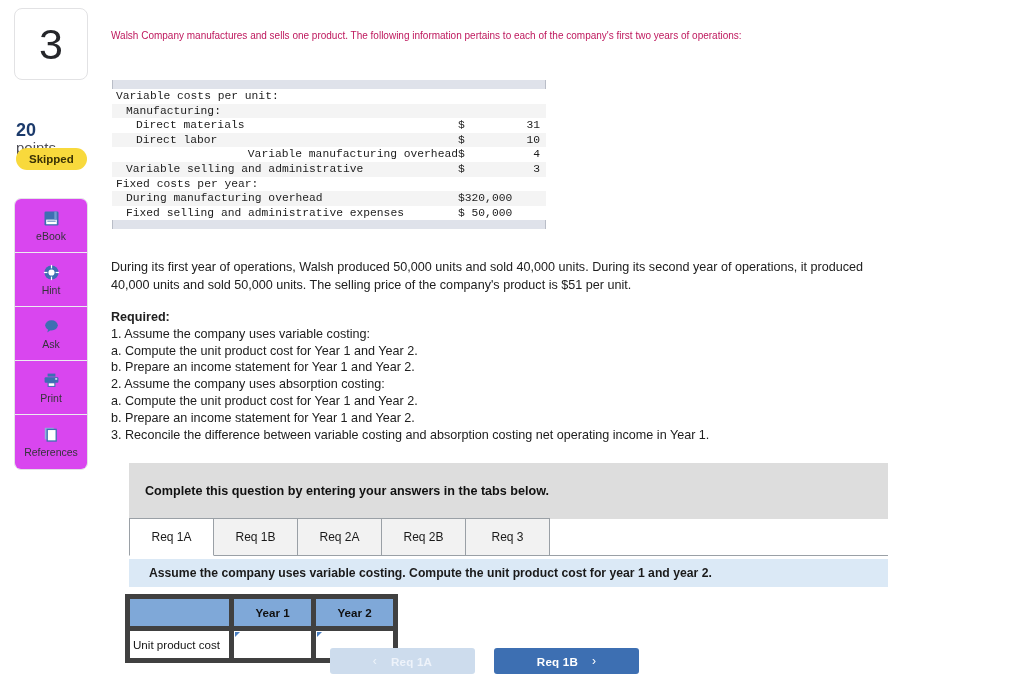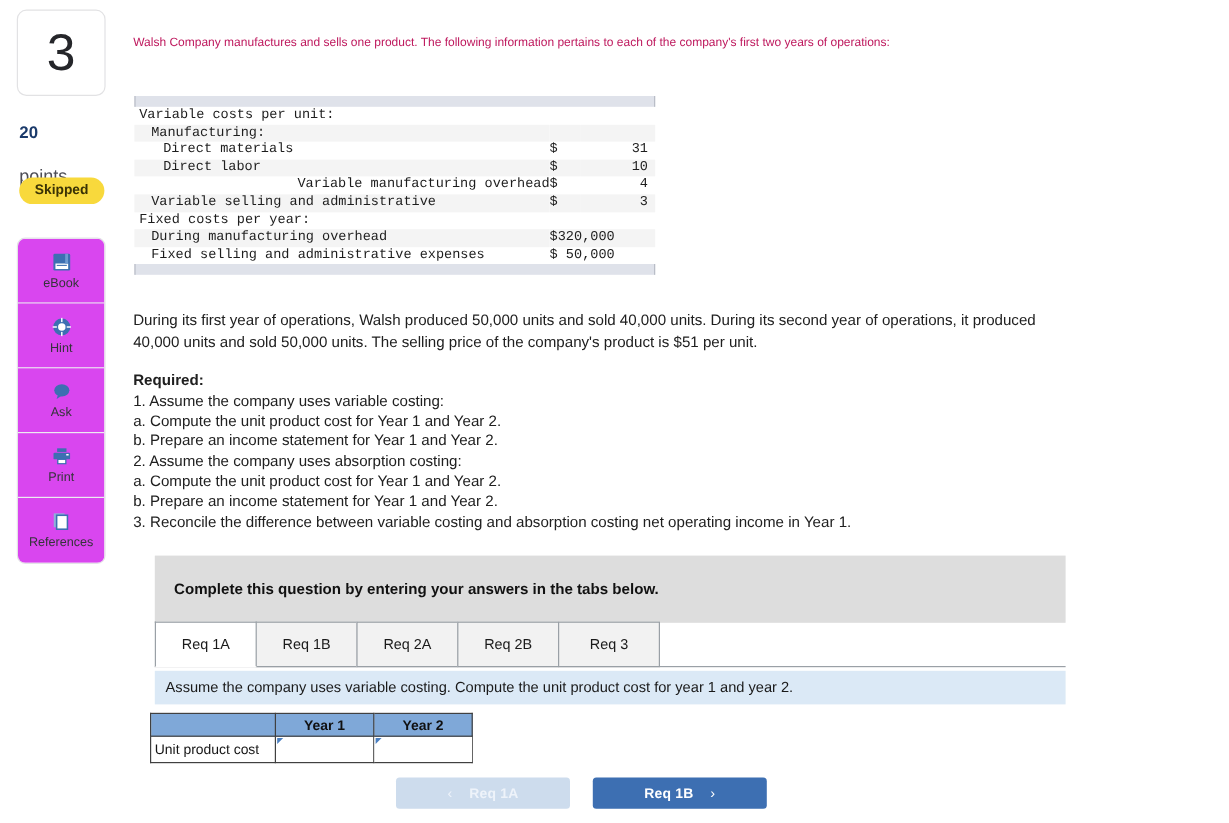--- a/index.html
+++ b/index.html
@@ -17,21 +17,21 @@
   .rail { position: absolute; left: 0; top: 0; width: 104px; height: 686px; }
   .qnum-card {
     position: absolute; left: 14px; top: 8px;
     width: 74px; height: 72px;
     border: 1px solid #e2e2e4; border-radius: 8px;
     background: #fff;
     display: flex; align-items: center; justify-content: center;
   }
   .qnum-card .n { font-size: 43px; font-weight: 400; color: #25262a; line-height: 1; }
 
-  .points-num { position: absolute; left: 16px; top: 102px; font-size: 14px; font-weight: 700; color: #1b3a6b; letter-spacing: .1px; }
+  .points-num { position: absolute; left: 16px; top: 120px; font-size: 18px; font-weight: 700; color: #1b3a6b; letter-spacing: .1px; }
   .points-lbl { position: absolute; left: 16px; top: 124px; font-size: 15px; color: #4d4d55; margin-top: 15px; }
 
   .skipped {
     position: absolute; left: 16px; top: 148px;
     background: #f8d93c; color: #3a3205;
     border-radius: 11px; height: 22px;
     padding: 0 13px;
     font-size: 11.5px; font-weight: 600;
     display: flex; align-items: center; justify-content: center;
   }
@@ -102,25 +102,25 @@
     font-size: 12px; color: #1a1a1a;
   }
   .tab.active { background: #fff; border-bottom: 1px solid #fff; z-index: 3; }
 
   
   .bluebar {
     position: absolute; left: 18px; top: 559px; width: 759px; height: 28px;
     background: #dbe9f6;
     display: flex; align-items: center;
   }
-  .bluebar span { padding-left: 9px; font-size: 12.2px; color: #1a1a1a; }
+  .bluebar span { padding-left: 20px; font-size: 12.2px; color: #1a1a1a; font-weight: bold; }
 
   
   .ansgrid { position: absolute; left: 14px; top: 594px; border-collapse: collapse; }
-  .ansgrid td { border: 1px solid #404040; height: 19px; font-size: 11.6px; }
+  .ansgrid td { border: 5px solid #404040; height: 32px; font-size: 11.6px; }
   .ansgrid td.hblank { width: 104px; background: #7fa8d8; }
   .ansgrid td.hcell { width: 82px; background: #7fa8d8; text-align: center; font-weight: 700; color: #101010; }
   .ansgrid td.rowlab { width: 104px; background: #fff; padding-left: 3px; color: #141414; height: 22px; }
   .ansgrid td.incell { width: 82px; background: #fff; position: relative; }
   .ansgrid td.incell::before {
     content: ""; position: absolute; left: 1px; top: 1px;
     width: 0; height: 0;
     border-left: 5px solid #4a7fc1;
     border-bottom: 5px solid transparent;
   }

